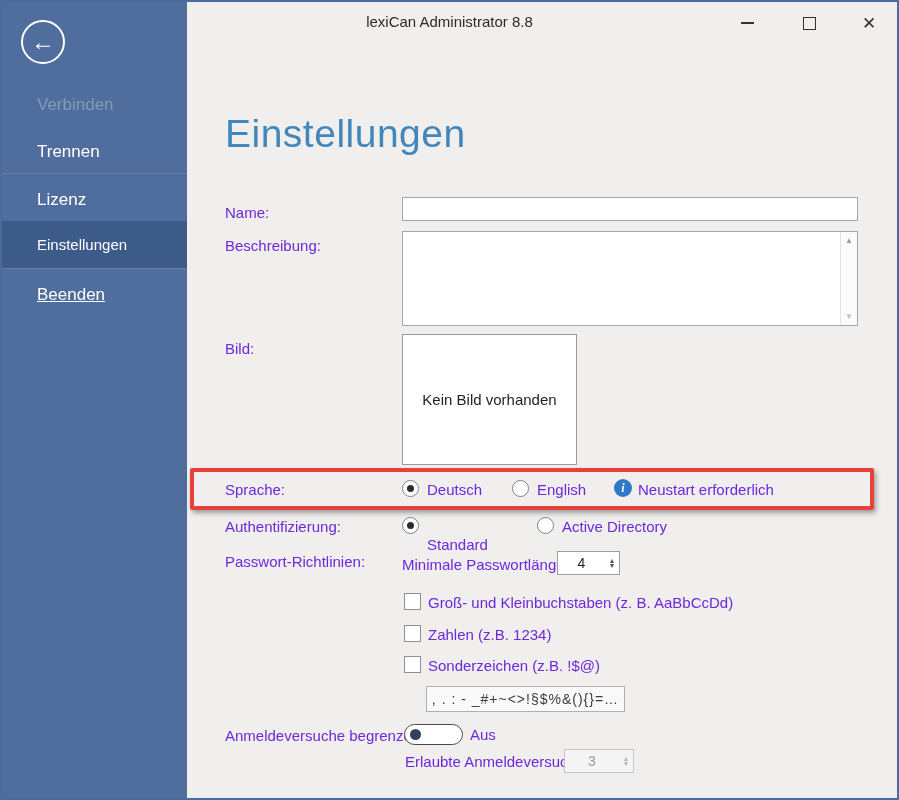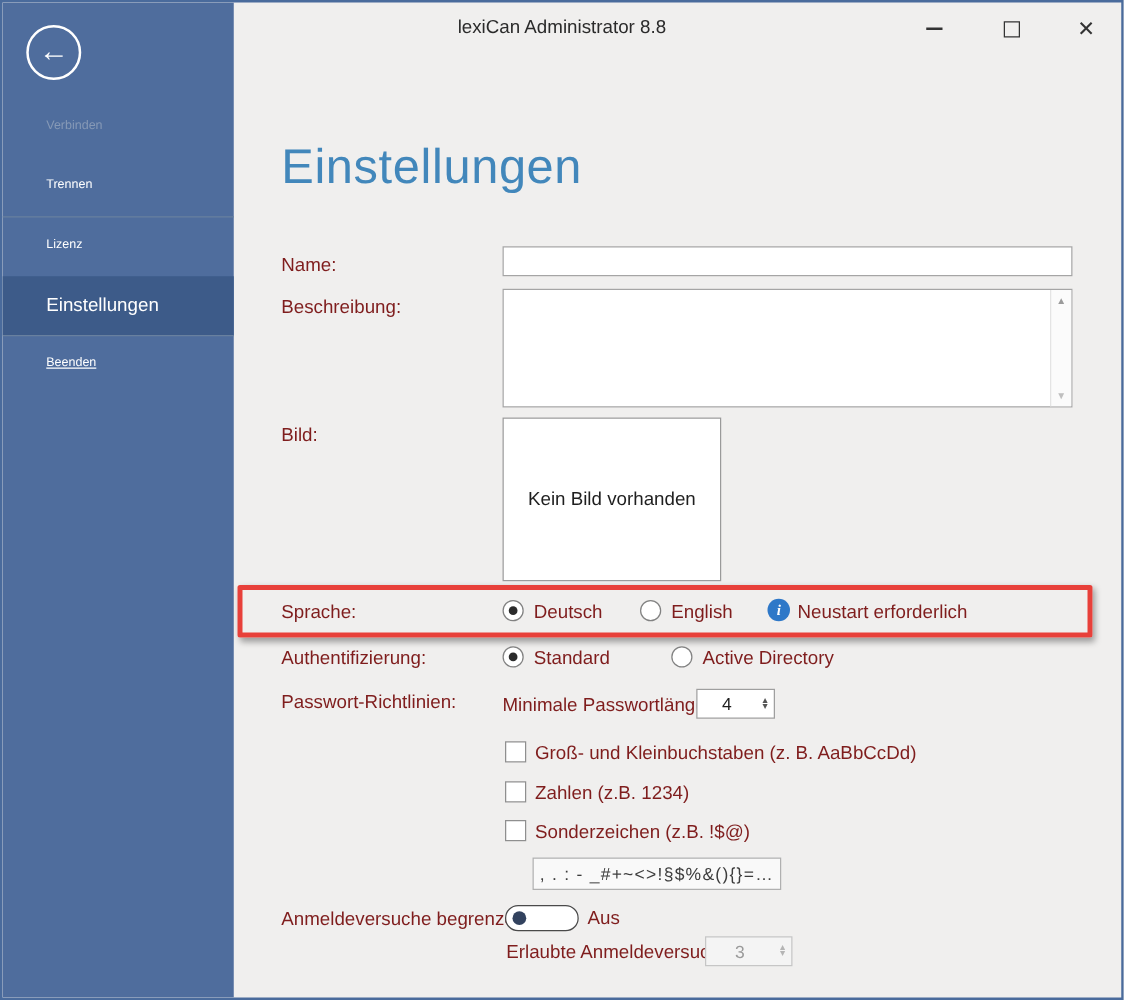--- a/index.html
+++ b/index.html
@@ -12,41 +12,41 @@
   
   .sidebar { position:absolute; left:0; top:0; width:185px; height:796px; background:#4f6d9d; }
   .back-btn {
     position:absolute; left:19px; top:18px; width:44px; height:44px;
     border:2px solid #ffffff; border-radius:50%; cursor:pointer;
     display:flex; align-items:center; justify-content:center;
     color:#ffffff; font-size:24px; line-height:1;
   }
   .nav-item {
     position:absolute; left:0; width:185px; padding-left:35px;
-    color:#ffffff; font-size:10px; cursor:pointer;
+    color:#ffffff; font-size:17px; cursor:pointer;
   }
   .nav-item.disabled { color:#8699b6; }
   .nav-sel {
     position:absolute; left:0; top:219px; width:185px; height:47px;
     background:#3d5b89; color:#ffffff; font-size:15px;
     line-height:47px; padding-left:35px; cursor:pointer;
   }
   .nav-divider { position:absolute; left:0; width:185px; height:1px; background:#68809f; }
   
   .title-text { position:absolute; top:11px; left:0; width:100%; text-align:center;
     font-size:15px; color:#2b2b2b; }
   .win-btn { position:absolute; top:8px; width:34px; height:26px; display:flex;
     align-items:center; justify-content:center; cursor:pointer; color:#333; }
   .min-glyph { display:block; width:13px; height:1.5px; background:#333; }
   .max-glyph { display:block; width:13px; height:13px; border:1.5px solid #333; }
   .close-glyph { font-size:17px; line-height:1; color:#333; }
   
   .page-title { position:absolute; left:223px; top:110px; font-size:39px;
     font-weight:300; color:#4287bb; letter-spacing:0.5px; }
-  .lbl { position:absolute; font-size:15px; color:#7f1d1d; white-space:nowrap; }
+  .lbl { position:absolute; font-size:15px; color:#6d28d9; white-space:nowrap; }
   .txt-input { position:absolute; border:1px solid #a5a5a5; background:#ffffff;
     font-family:inherit; font-size:14px; padding:0 6px; outline:none; }
   .textarea-wrap { position:absolute; left:400px; top:229px; width:456px; height:95px;
     border:1px solid #a5a5a5; background:#ffffff; }
   .fake-scrollbar { position:absolute; right:0; top:0; bottom:0; width:17px;
     background:#fbfbfb; border-left:1px solid #e4e4e4; }
   .sb-btn { position:absolute; left:0; width:16px; height:17px; display:flex;
     align-items:center; justify-content:center; font-size:8px; color:#9b9b9b; cursor:pointer; }
   .sb-up { top:0; } .sb-down { bottom:0; color:#c0c0c0; }
   .img-box { position:absolute; left:400px; top:332px; width:175px; height:131px;
@@ -133,21 +133,21 @@
   <div class="lbl" style="left:223px; top:479px;text-align:center;">Sprache:</div>
   <span class="radio sel" style="left:400px; top:478px;"></span>
   <div class="lbl" style="left:425px; top:479px;">Deutsch</div>
   <span class="radio" style="left:510px; top:478px;"></span>
   <div class="lbl" style="left:535px; top:479px;text-align:right;">English</div>
   <div class="info-icon">i</div>
   <div class="lbl" style="left:636px; top:479px;">Neustart erforderlich</div>
 
   <div class="lbl" style="left:223px; top:516px;">Authentifizierung:</div>
   <span class="radio sel" style="left:400px; top:515px;"></span>
-  <div class="lbl" style="left:425px; top:516px;text-align:right;">Standard</div>
+  <div class="lbl" style="left:425px; top:534px;text-align:right;">Standard</div>
   <span class="radio" style="left:535px; top:515px;"></span>
   <div class="lbl" style="left:560px; top:516px;">Active Directory</div>
 
   <div class="lbl" style="left:223px; top:551px;">Passwort-Richtlinien:</div>
   <div class="lbl" style="left:400px; top:554px;">Minimale Passwortlänge:</div>
   <div class="spinner" style="left:555px; top:549px; width:63px; height:24px;">
     <div class="spin-val">4</div>
     <div class="spin-arrows">
       <span>▲</span>
       <span>▼</span>

